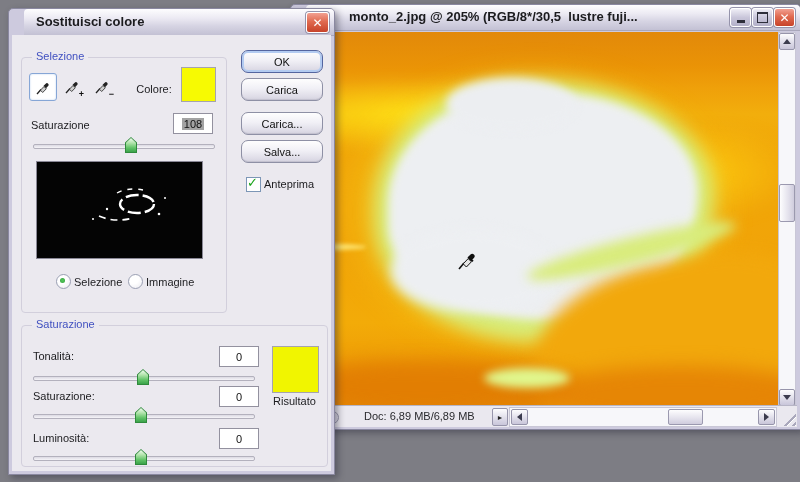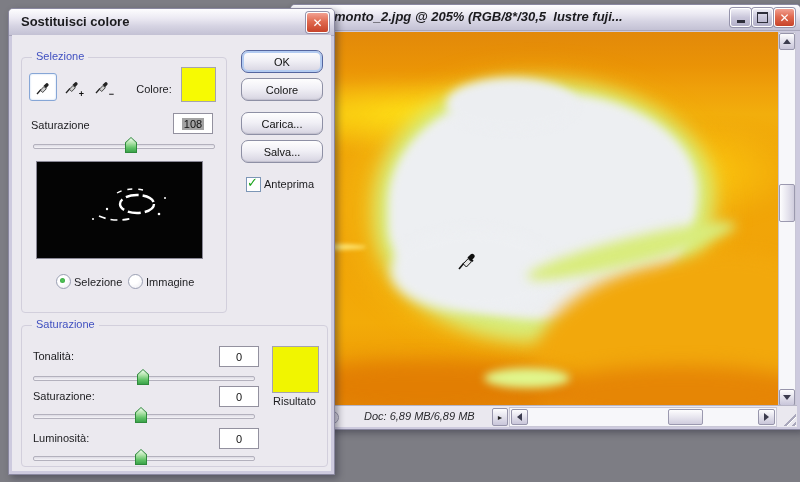--- a/index.html
+++ b/index.html
@@ -3,21 +3,21 @@
 <meta charset="utf-8">
 <style>
   html,body{margin:0;padding:0;}
   body{font-family:"Liberation Sans","DejaVu Sans",sans-serif;background:#7d7d84;}
   .stage{position:relative;width:800px;height:482px;background:#7d7d84;overflow:hidden;}
   .abs{position:absolute;}
 
   
   .win{border:1px solid #8a88a0;border-radius:5px 5px 0 0;
        background:#cdcade;box-shadow:3px 3px 7px rgba(40,40,55,.45);}
-  .titlebar{position:absolute;left:0;top:0;right:0;height:25px;border-radius:4px 4px 0 0;
+  .titlebar{position:absolute;left:15px;top:0;right:0;height:25px;border-radius:4px 4px 0 0;
        background:linear-gradient(180deg,#fdfdfe 0%,#eceaf3 35%,#d6d4e3 65%,#c3c1d4 100%);
        border-bottom:1px solid #a9a7bb;}
   .titletext{position:absolute;top:4px;font-size:13px;font-weight:bold;color:#1b1b1e;white-space:pre;overflow:hidden;}
   .capbtn{position:absolute;top:3px;width:19px;height:17px;border:1px solid #fff;border-radius:3px;
        background:linear-gradient(180deg,#efeef6,#c9c6da 50%,#b3b0c8);box-shadow:0 0 0 1px #9593ab;
        display:flex;align-items:center;justify-content:center;}
   .capbtn.red{background:linear-gradient(180deg,#f2a091 0%,#e06a50 45%,#c7432a 100%);color:#fff;
        font-size:12px;font-weight:bold;line-height:1;}
   .glyph-min{display:block;width:8px;height:3px;background:#2e2e3a;margin-top:8px;}
   .glyph-max{display:block;width:9px;height:8px;border:1px solid #2e2e3a;border-top:2px solid #2e2e3a;background:transparent;}
@@ -72,21 +72,21 @@
   .canvas{position:absolute;overflow:hidden;
       background:linear-gradient(180deg,#e2890a 0%,#ea9306 9%,#efa00a 15%,#f2ae0c 22%,
                  #f1a608 34%,#f1a408 60%,#f3ab08 78%,#ee9c06 90%,#e68d04 100%);}
   .cl{position:absolute;}
 </style>
 </head>
 <body>
 
 <div class="stage">
 
-  <div class="win abs" style="left:290px;top:4px;width:509px;height:424px;font-style:italic;">
+  <div class="win abs" style="left:290px;top:4px;width:509px;height:424px;">
     <div class="titlebar">
       <div class="titletext" style="left:43px;right:72px;">monto_2.jpg @ 205% (RGB/8*/30,5  lustre fuji...</div>
       <div class="capbtn" style="right:49px;">
           <span class="glyph-min"></span>
         </div>
       <div class="capbtn" style="right:27px;">
           <span class="glyph-max"></span>
         </div>
       <div class="capbtn red" style="right:5px;">
           <span>✕</span>
@@ -207,21 +207,21 @@
           <circle cx="56" cy="57" r="1" fill="#fff"></circle>
       </svg>
     </div>
 
     <div class="radio on" style="left:47px;top:265px;"></div>
     <div class="lbl" style="left:65px;top:267px;">Selezione</div>
     <div class="radio" style="left:119px;top:265px;"></div>
     <div class="lbl" style="left:137px;top:267px;">Immagine</div>
 
     <div class="xpbtn default" style="left:232px;top:41px;">OK</div>
-    <div class="xpbtn" style="left:232px;top:69px;">Colore</div>
+    <div class="xpbtn" style="left:232px;top:69px;">Carica</div>
     <div class="xpbtn" style="left:232px;top:131px;">Salva...</div>
     <div class="xpbtn" style="left:232px;top:103px;">Carica...</div>
 
     <div class="checkbox" style="left:237px;top:168px;">
         <span>✓</span>
       </div>
     <div class="lbl" style="left:255px;top:169px;">Anteprima</div>
 
     <div class="group" style="left:12px;top:316px;width:305px;height:140px;">
       <span class="grouplabel">Saturazione</span>

